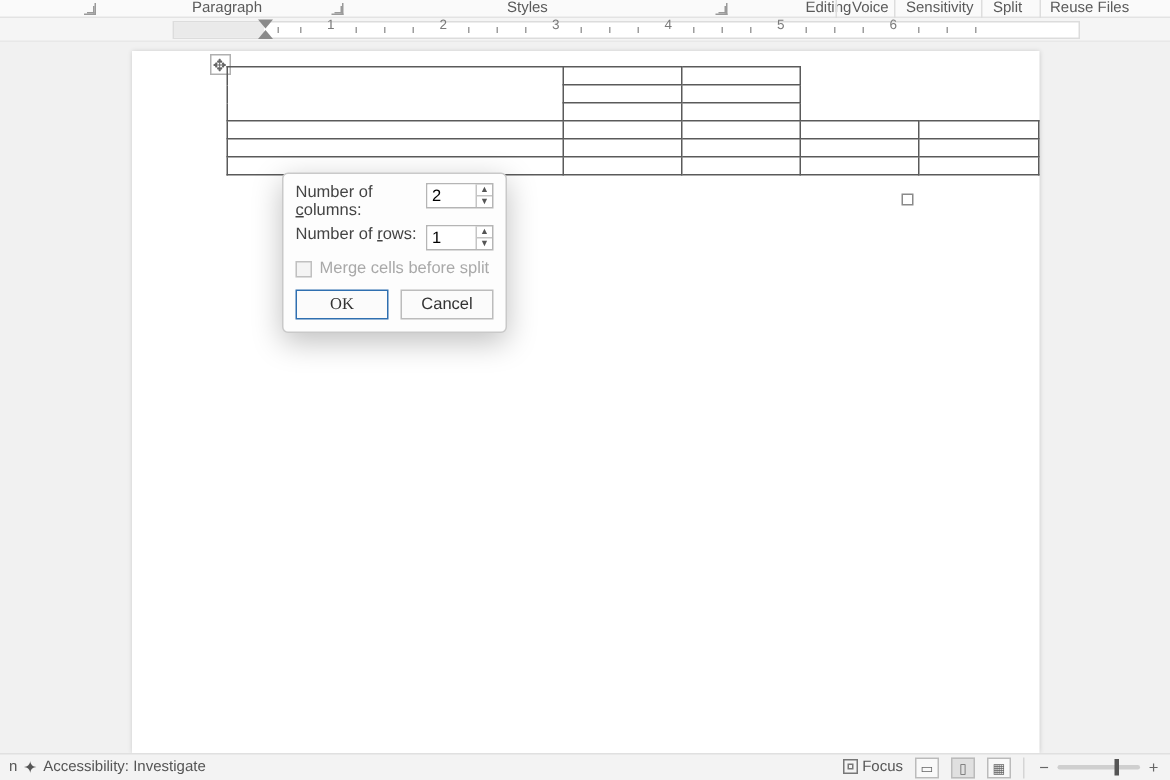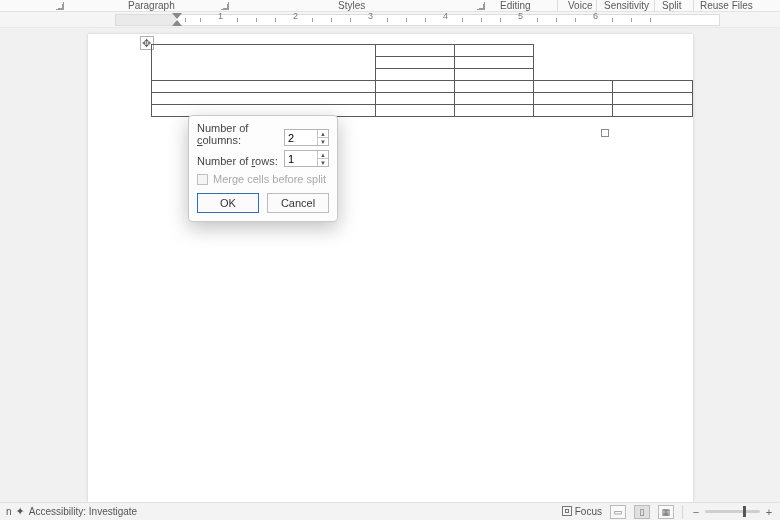--- a/index.html
+++ b/index.html
@@ -101,21 +101,21 @@
     box-shadow:0 6px 20px rgba(0,0,0,.25);
     font-size:11px;
   }
   .dlg-title{
     display:flex; align-items:center;
     padding:5px 6px 4px 8px;
   }
   .dlg-title .t{flex:1;color:#333;}
   .dlg-title .btn{width:16px;text-align:center;color:#555;cursor:pointer;font-size:12px;}
   .dlg-body{padding:2px 8px 8px 8px;}
-  .dlg-row{display:flex;align-items:flex-end;margin:4px 0;}
+  .dlg-row{display:flex;align-items:flex-start;margin:4px 0;}
   .dlg-row label{flex:1;color:#444;}
   .dlg-row label u{text-decoration:underline;}
   .spinner{
     display:flex; align-items:stretch;
     border:1px solid #b5b5b5; height:17px; width:45px;
     background:#fff;
   }
   .spinner input{
     border:none; width:32px; padding:0 3px; font-size:11px; outline:none;
   }
@@ -126,21 +126,21 @@
   }
   .spinner .arrows div:first-child{border-bottom:1px solid #c5c5c5;}
   .dlg-chk{display:flex;align-items:center;margin:6px 0 8px 0;color:#a9a9a9;}
   .dlg-chk .box{width:11px;height:11px;border:1px solid #c0c0c0;margin-right:5px;background:#f4f4f4;}
   .dlg-btns{display:flex;gap:8px;justify-content:space-between;}
   .dlg-btns button{
     flex:1; height:20px;
     border:1px solid #bcbcbc; background:#fbfbfb;
     font-size:11px; color:#333; cursor:pointer;
   }
-  .dlg-btns button.primary{border:1px solid #2f6fb0;}
+  .dlg-btns button.primary{border:1px solid #2f6fb0;font-family:Liberation Serif, serif;}
   
   .status{
     position:absolute; bottom:0; left:0; right:0;
     height:18px; background:#f3f3f3;
     border-top:1px solid #e0e0e0;
     display:flex; align-items:center;
     font-size:10px; color:#555;
     padding:0 6px;
   }
   .status .left{display:flex;align-items:center;gap:4px;}
@@ -159,21 +159,21 @@
 </style>
 </head>
 <body>
 
 <div class="ribbon">
   <span class="popout" style="left:56px;top:2px"></span>
   <span class="rib-group" style="left:128px">Paragraph</span>
   <span class="popout" style="left:221px;top:2px"></span>
   <span class="rib-group" style="left:338px">Styles</span>
   <span class="popout" style="left:477px;top:2px"></span>
-  <span class="rib-group" style="left:500px">Editing</span>
+  <span class="rib-group" style="left:537px">Editing</span>
   <span class="rib-sep" style="left:557px"></span>
   <span class="rib-group" style="left:568px">Voice</span>
   <span class="rib-sep" style="left:596px"></span>
   <span class="rib-group" style="left:604px">Sensitivity</span>
   <span class="rib-sep" style="left:654px"></span>
   <span class="rib-group" style="left:662px">Split</span>
   <span class="rib-sep" style="left:693px"></span>
   <span class="rib-group" style="left:700px">Reuse Files</span>
 </div>
 

